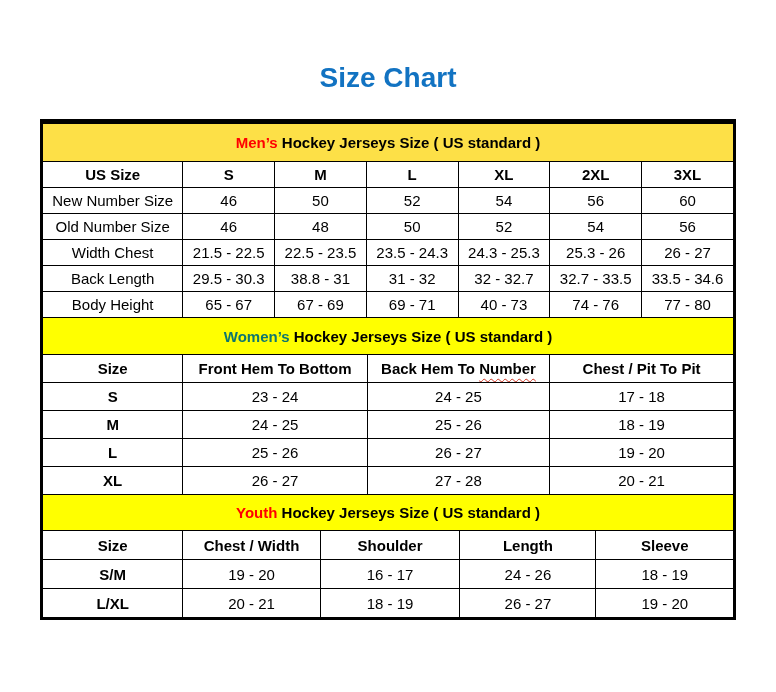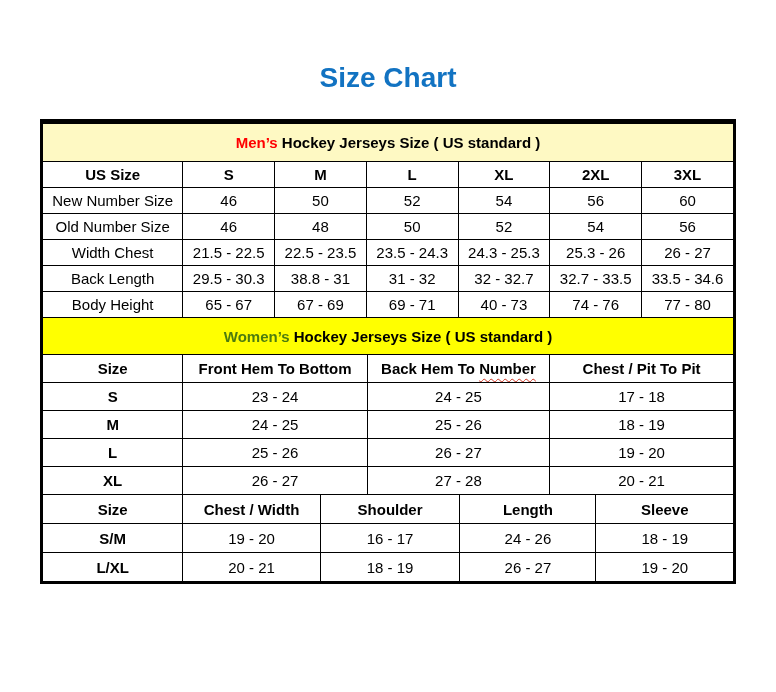--- a/index.html
+++ b/index.html
@@ -83,21 +83,21 @@
         <col style="width:20.3%">
           <col style="width:13.28%">
           <col style="width:13.28%">
         <col style="width:13.28%">
           <col style="width:13.28%">
           <col style="width:13.28%">
           <col style="width:13.3%">
       </colgroup>
       <tbody>
           <tr>
-            <td colspan="7" class="banner-cell" style="background: #fef9c3;"><span class="banner-hl" style="color: rgb(255, 0, 0);">Men’s</span><span> Hockey Jerseys Size ( US standard )</span></td>
+            <td colspan="7" class="banner-cell" style="background: #fde047;"><span class="banner-hl" style="color: rgb(255, 0, 0);">Men’s</span><span> Hockey Jerseys Size ( US standard )</span></td>
           </tr>
           <tr>
             <td class="hdr">US Size</td>
             <td class="hdr">S</td>
             <td class="hdr">M</td>
             <td class="hdr">L</td>
             <td class="hdr">XL</td>
             <td class="hdr">2XL</td>
             <td class="hdr">3XL</td>
           </tr>
@@ -151,21 +151,21 @@
 
     <table class="t t-women">
       <colgroup>
         <col style="width:20.3%">
           <col style="width:26.7%">
           <col style="width:26.4%">
           <col style="width:26.6%">
       </colgroup>
       <tbody>
           <tr>
-            <td colspan="4" class="banner-cell" style="background: rgb(255, 255, 0);"><span class="banner-hl" style="color: #4d7c0f; text-align: right;">Women’s</span><span> Hockey Jerseys Size ( US standard )</span></td>
+            <td colspan="4" class="banner-cell" style="background: rgb(255, 255, 0);"><span class="banner-hl" style="color: #0f766e; text-align: right;">Women’s</span><span> Hockey Jerseys Size ( US standard )</span></td>
           </tr>
           <tr>
             <td class="hdr">Size</td>
             <td class="hdr">Front Hem To Bottom</td>
             <td class="hdr">Back Hem To <span class="wavy">Number</span></td>
             <td class="hdr">Chest / Pit To Pit</td>
           </tr>
           <tr>
             <td class="row-label bold">S</td>
             <td>23 - 24</td>
@@ -196,20 +196,23 @@
     <table class="t t-youth">
       <colgroup>
         <col style="width:20.3%">
           <col style="width:19.9%">
           <col style="width:20.2%">
         <col style="width:19.7%">
           <col style="width:19.9%">
       </colgroup>
       <tbody>
           <tr>
+            <td colspan="5" class="banner-cell" style="background: rgb(255, 255, 0);"><span class="banner-hl" style="color: rgb(255, 0, 0);">Youth</span><span> Hockey Jerseys Size ( US standard )</span></td>
+          </tr>
+          <tr>
             <td class="hdr">Size</td>
             <td class="hdr">Chest / Width</td>
             <td class="hdr">Shoulder</td>
             <td class="hdr">Length</td>
             <td class="hdr">Sleeve</td>
           </tr>
           <tr>
             <td class="row-label bold">S/M</td>
             <td>19 - 20</td>
             <td>16 - 17</td>

